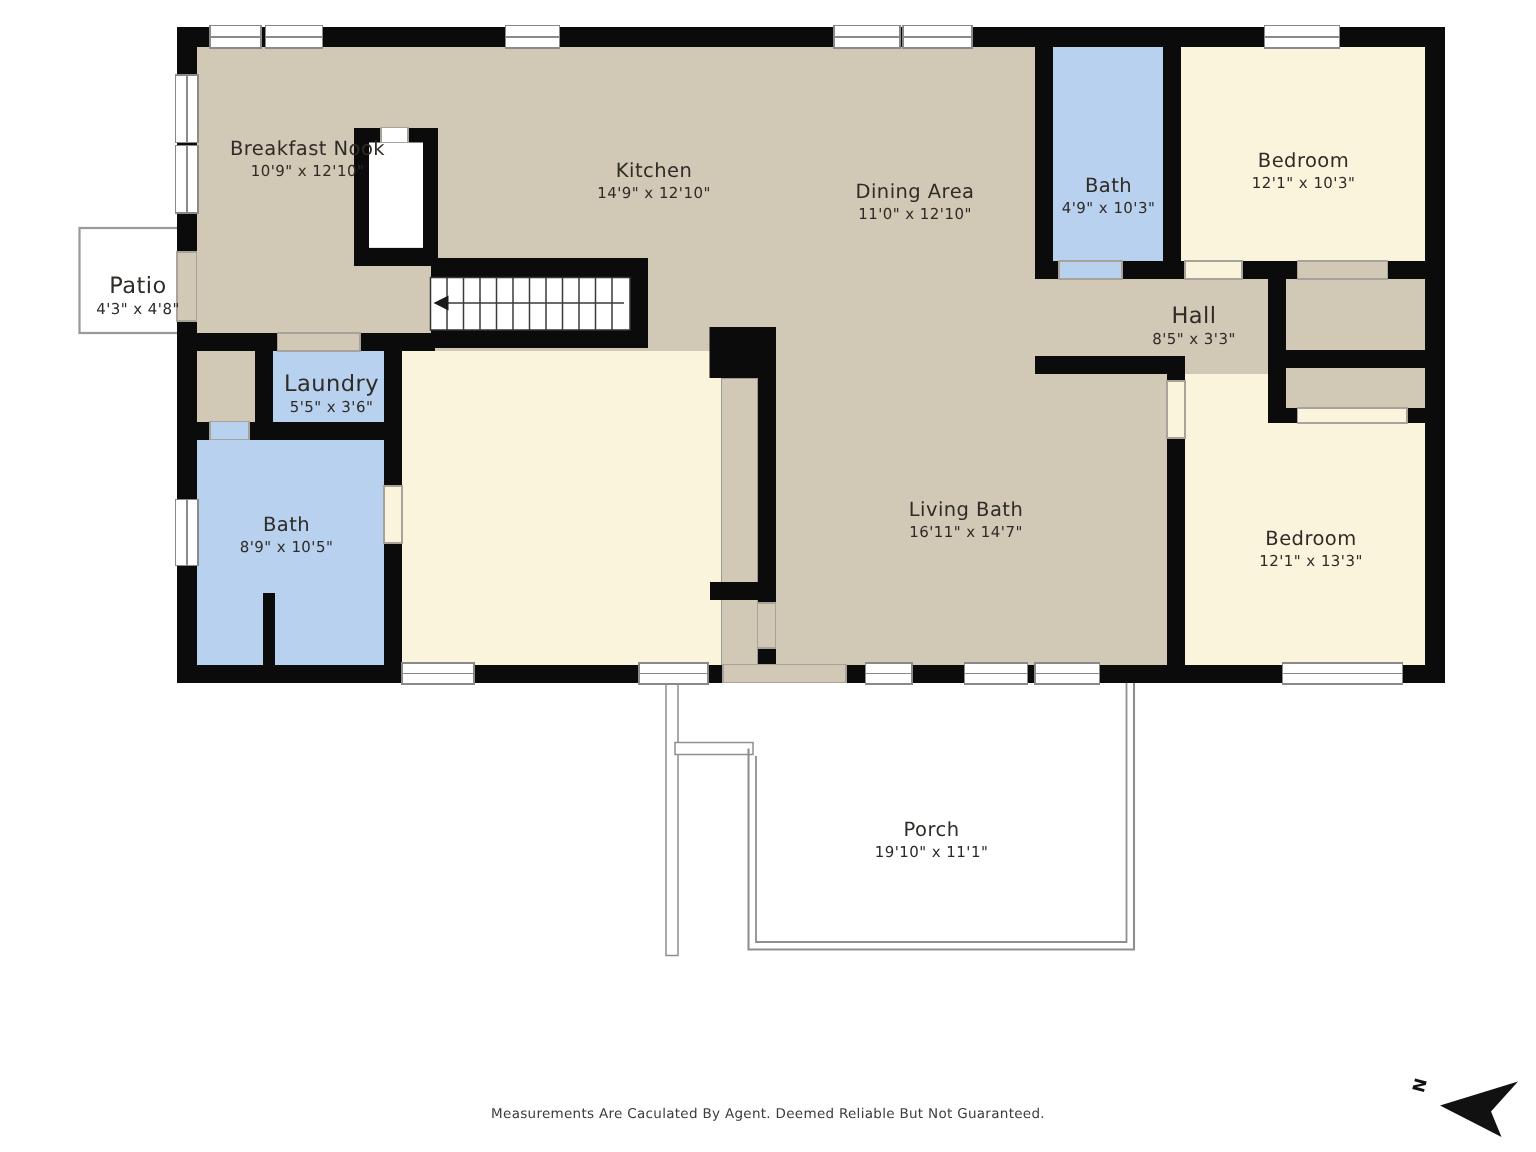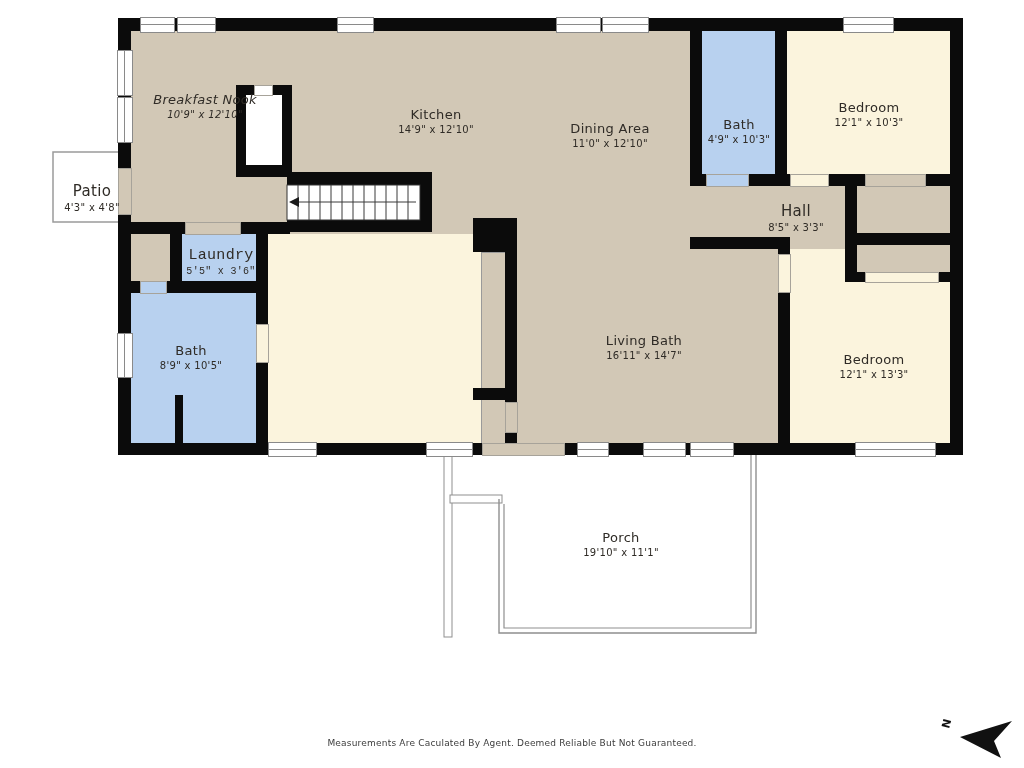--- a/index.html
+++ b/index.html
@@ -165,21 +165,21 @@
       </g>
       <polygon points="289,202 299,197 299,207" fill="#1a1a1a"></polygon>
     </g>
 
     <g>
       <polygon points="960,737 1012,721 994,741 1001,758" fill="#111111"></polygon>
       <text x="949" y="729" transform="rotate(-75 949 729)" font-size="11" font-weight="bold" fill="#111111" font-family="DejaVu Sans, sans-serif">N</text>
     </g>
   </svg>
 
-  <div class="room-label" style="left:205px;top:106px;font-style:italic;">
+  <div class="room-label" style="left:205px;top:106px;">
     <div class="rname">Breakfast Nook</div>
     <div class="rdims">10'9" x 12'10"</div>
   </div>
   <div class="room-label" style="left:397px;top:121px;margin-left:39px;">
     <div class="rname">Kitchen</div>
     <div class="rdims">14'9" x 12'10"</div>
   </div>
   <div class="room-label" style="left:610px;top:135px;">
     <div class="rname">Dining Area</div>
     <div class="rdims">11'0" x 12'10"</div>
@@ -193,35 +193,35 @@
     <div class="rdims">12'1" x 10'3"</div>
   </div>
   <div class="room-label small" style="left:762px;top:217px;margin-left:34px;">
     <div class="rname">Hall</div>
     <div class="rdims">8'5" x 3'3"</div>
   </div>
   <div class="room-label small" style="left:92px;top:197px;">
     <div class="rname">Patio</div>
     <div class="rdims">4'3" x 4'8"</div>
   </div>
-  <div class="room-label small" style="left:221px;top:262px;font-family:Liberation Mono, monospace;">
+  <div class="room-label small" style="left:221px;top:262px;">
     <div class="rname">Laundry</div>
     <div class="rdims">5'5" x 3'6"</div>
   </div>
   <div class="room-label" style="left:191px;top:357px;">
     <div class="rname">Bath</div>
     <div class="rdims">8'9" x 10'5"</div>
   </div>
   <div class="room-label" style="left:644px;top:347px;">
     <div class="rname">Living Bath</div>
     <div class="rdims">16'11" x 14'7"</div>
   </div>
   <div class="room-label" style="left:874px;top:366px;">
     <div class="rname">Bedroom</div>
     <div class="rdims">12'1" x 13'3"</div>
   </div>
-  <div class="room-label" style="left:621px;top:544px;">
+  <div class="room-label" style="left:621px;top:560px;">
     <div class="rname">Porch</div>
     <div class="rdims">19'10" x 11'1"</div>
   </div>
 
   <div class="disclaimer">Measurements Are Caculated By Agent. Deemed Reliable But Not Guaranteed.</div>
 </div>
 
 </body></html>

